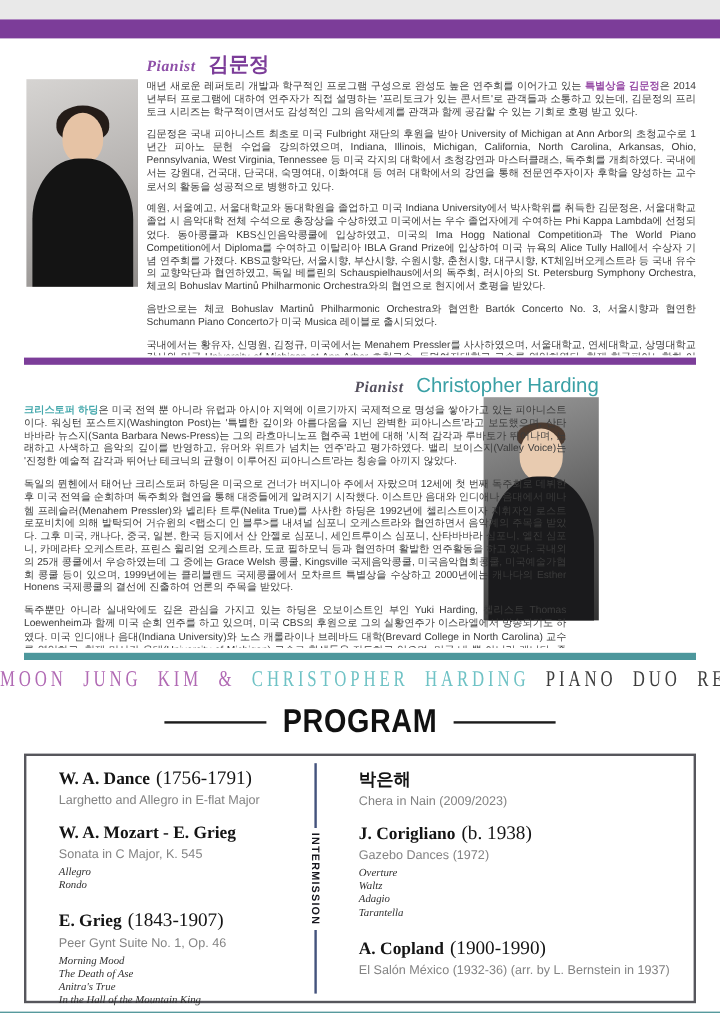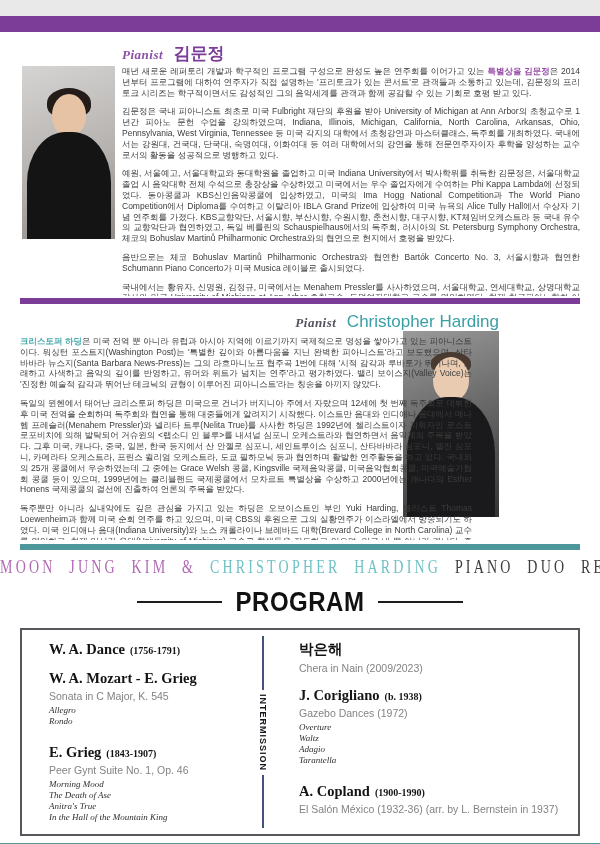--- a/index.html
+++ b/index.html
@@ -59,21 +59,21 @@
   .program-title .pt{font-size:24px;font-weight:700;letter-spacing:0.5px;color:#111;transform:scaleY(1.15);}
 
   
   .program-box{position:absolute;top:612px;left:20px;width:560px;height:208px;border:2px solid #56565c;box-sizing:border-box;background:#fff;}
   .prog-col{position:absolute;top:10px;}
   .prog-col.left{left:27px;width:200px;}
   .prog-col.right{left:277px;width:270px;}
   .prog-item{margin-bottom:11px;}
   .composer-line{font-family:"Liberation Serif",serif;color:#141414;white-space:nowrap;}
   .composer-name{font-size:14.5px;font-weight:700;}
-  .composer-years{font-size:10px;font-weight:700;margin-left:5px;}
+  .composer-years{font-size:16px;font-weight:400;margin-left:5px;}
   .piece-title{font-size:10.5px;color:#838383;margin-top:3px;line-height:13px;}
   .movement{font-family:"Liberation Serif",serif;font-style:italic;font-size:9px;color:#2f2f2f;line-height:11px;}
   .movements{margin-top:2px;}
   .gap-lg{margin-top:16px;}
 
   .intermission-divider{position:absolute;left:234px;top:6px;height:192px;width:14px;
     display:flex;flex-direction:column;align-items:center;}
   .intermission-divider .vline{width:2px;flex:1;background:#44537d;}
   .intermission-label{writing-mode:vertical-rl;font-size:9px;font-weight:700;letter-spacing:1px;color:#15151d;padding:4px 0;}
 </style>
@@ -133,20 +133,21 @@
   <div class="program-title">
     <div class="rule"></div>
     <div class="pt">PROGRAM</div>
     <div class="rule"></div>
   </div>
 
   <div class="program-box">
     <div class="prog-col left">
         <div class="prog-item">
           <div class="composer-line"><span class="composer-name">W. A. Dance</span><span class="composer-years">(1756-1791)</span></div>
+          <div class="piece-title">Larghetto and Allegro in E-flat Major</div>
         </div>
         <div class="prog-item">
           <div class="composer-line"><span class="composer-name">W. A. Mozart - E. Grieg</span></div>
           <div class="piece-title">Sonata in C Major, K. 545</div>
           <div class="movements">
             <div class="movement">Allegro</div>
             <div class="movement">Rondo</div>
           </div>
         </div>
         <div class="prog-item gap-lg">

